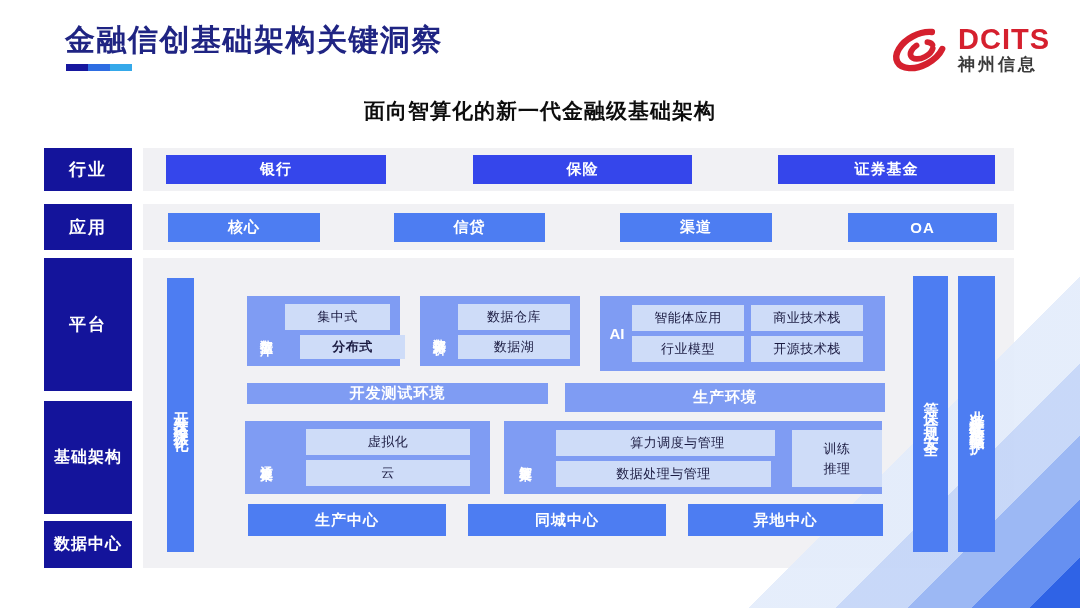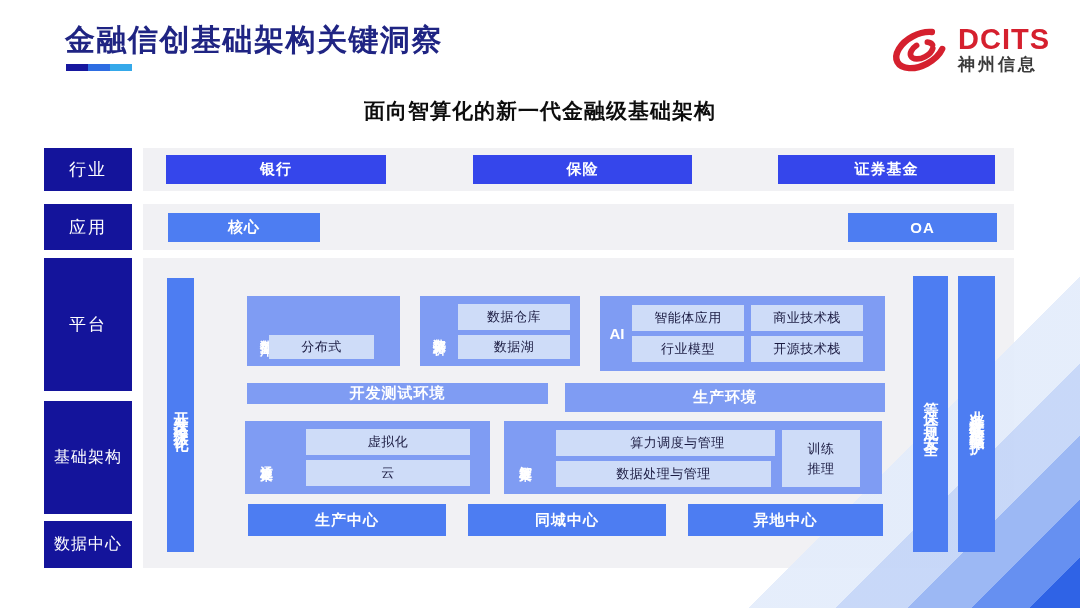--- a/index.html
+++ b/index.html
@@ -17,21 +17,21 @@
   .title-underline span { flex:1; }
   .subtitle { left:0; top:97px; width:1080px; text-align:center; font-size:21px; font-weight:800; color:#0d0d0d; letter-spacing:1px; z-index:4; }
 
   .logo { left:888px; top:16px; width:170px; height:68px; display:flex; align-items:center; z-index:4; }
   .logo-swirl { width:64px; height:56px; margin-right:6px; }
   .logo-brand { font-size:29px; font-weight:800; color:#D5202E; letter-spacing:1px; line-height:30px; }
   .logo-company { font-size:17px; font-weight:700; color:#3A3A3A; letter-spacing:3px; line-height:22px; }
 
   
   .strip { background:#F1F1F4; z-index:1; }
-  .navy { background:#14149B; color:#fff; font-weight:400; z-index:3; }
+  .navy { background:#14149B; color:#fff; font-weight:700; z-index:3; }
   .lab-lg { font-size:17px; letter-spacing:2px; }
   .lab-md { font-size:16px; letter-spacing:1px; }
 
   .btn { color:#fff; font-weight:700; font-size:15px; letter-spacing:1px; z-index:3; }
   .bright { background:#3546EB; }
   .med { background:#4D7DF2; }
   .cont { background:#7F9CF3; z-index:3; }
   .sub { position:absolute; background:#CEDCF8; color:#1A1A40; font-size:13px; letter-spacing:0.5px; display:flex; align-items:center; justify-content:center; }
 
   .vtext { writing-mode:vertical-rl; text-orientation:upright; color:#fff; font-weight:700; }
@@ -79,20 +79,22 @@
 
   <div class="abs navy lab-lg flexc" style="left:44px; top:148px; width:88px; height:43px;">行业</div>
   <div class="abs strip" style="left:143px; top:148px; width:871px; height:43px;"></div>
   <div class="abs btn bright flexc" style="left:166px; top:155px; width:220px; height:29px;">银行</div>
   <div class="abs btn bright flexc" style="left:473px; top:155px; width:219px; height:29px;">保险</div>
   <div class="abs btn bright flexc" style="left:778px; top:155px; width:217px; height:29px;">证券基金</div>
 
   <div class="abs navy lab-lg flexc" style="left:44px; top:204px; width:88px; height:46px;">应用</div>
   <div class="abs strip" style="left:143px; top:204px; width:871px; height:46px;"></div>
   <div class="abs btn med flexc" style="left:168px; top:213px; width:152px; height:29px;">核心</div>
+  <div class="abs btn med flexc" style="left:394px; top:213px; width:151px; height:29px;">信贷</div>
+  <div class="abs btn med flexc" style="left:620px; top:213px; width:152px; height:29px;">渠道</div>
   <div class="abs btn med flexc" style="left:848px; top:213px; width:149px; height:29px;">OA</div>
 
   <div class="abs strip" style="left:143px; top:258px; width:871px; height:310px;"></div>
   <div class="abs navy lab-lg flexc" style="left:44px; top:258px; width:88px; height:133px;">平台</div>
   <div class="abs navy lab-md flexc" style="left:44px; top:521px; width:88px; height:47px;">数据中心</div>
   <div class="abs navy lab-md flexc" style="left:44px; top:401px; width:88px; height:113px;">基础架构</div>
 
   <div class="abs corner-decor"></div>
 
   <div class="abs med vbar" style="left:167px; top:278px; width:27px; height:274px;">
@@ -102,21 +104,22 @@
     <span class="vtext" style="font-size:15px; letter-spacing:8px;">等保合规安全</span>
   </div>
   <div class="abs med vbar" style="left:958px; top:276px; width:37px; height:276px;">
     <span class="vtext" style="font-size:15px; letter-spacing:3px;">业务连续性及数据保护</span>
   </div>
 
   <div class="abs cont" style="left:247px; top:296px; width:153px; height:70px;">
     <div class="vlab" style="left:6px; width:26px;">
       <span class="vtext" style="font-size:13px; letter-spacing:1px;">数据库</span>
     </div>
-    <div class="sub" style="left:22px; top:39px; width:105px; height:24px;">分布式</div>
+    <div class="sub" style="left:38px; top:8px; width:105px; height:26px;">集中式</div>
+    <div class="sub" style="left:53px; top:39px; width:105px; height:24px;font-weight:bold;">分布式</div>
   </div>
 
   <div class="abs cont" style="left:420px; top:296px; width:160px; height:70px;">
     <div class="vlab" style="left:6px; width:26px;">
       <span class="vtext" style="font-size:13px; letter-spacing:1px;">数据分析</span>
     </div>
     <div class="sub" style="left:38px; top:8px; width:112px; height:26px;">数据仓库</div>
     <div class="sub" style="left:38px; top:39px; width:112px; height:24px;">数据湖</div>
   </div>
 
@@ -140,21 +143,21 @@
     <div class="sub" style="left:61px; top:8px; width:164px; height:26px;">虚拟化</div>
     <div class="sub" style="left:61px; top:39px; width:164px; height:26px;">云</div>
   </div>
 
   <div class="abs cont" style="left:504px; top:421px; width:378px; height:73px;">
     <div class="vlab" style="left:8px; width:26px;">
       <span class="vtext" style="font-size:12.5px; letter-spacing:1px;">智算框架</span>
     </div>
     <div class="sub" style="left:52px; top:9px; width:219px; height:26px;padding-left:24px;">算力调度与管理</div>
     <div class="sub" style="left:52px; top:40px; width:215px; height:26px;">数据处理与管理</div>
-    <div class="sub" style="left:278px; top:9px; width:78px; height:57px; line-height:1.5;">
+    <div class="sub" style="left:288px; top:9px; width:90px; height:57px; line-height:1.5;">
       <span style="display:inline-block; width:28px; text-align:center;">训练推理</span>
     </div>
   </div>
 
   <div class="abs btn med flexc" style="left:248px; top:504px; width:198px; height:32px;">生产中心</div>
   <div class="abs btn med flexc" style="left:468px; top:504px; width:198px; height:32px;">同城中心</div>
   <div class="abs btn med flexc" style="left:688px; top:504px; width:195px; height:32px;">异地中心</div>
 
 </div>
 

